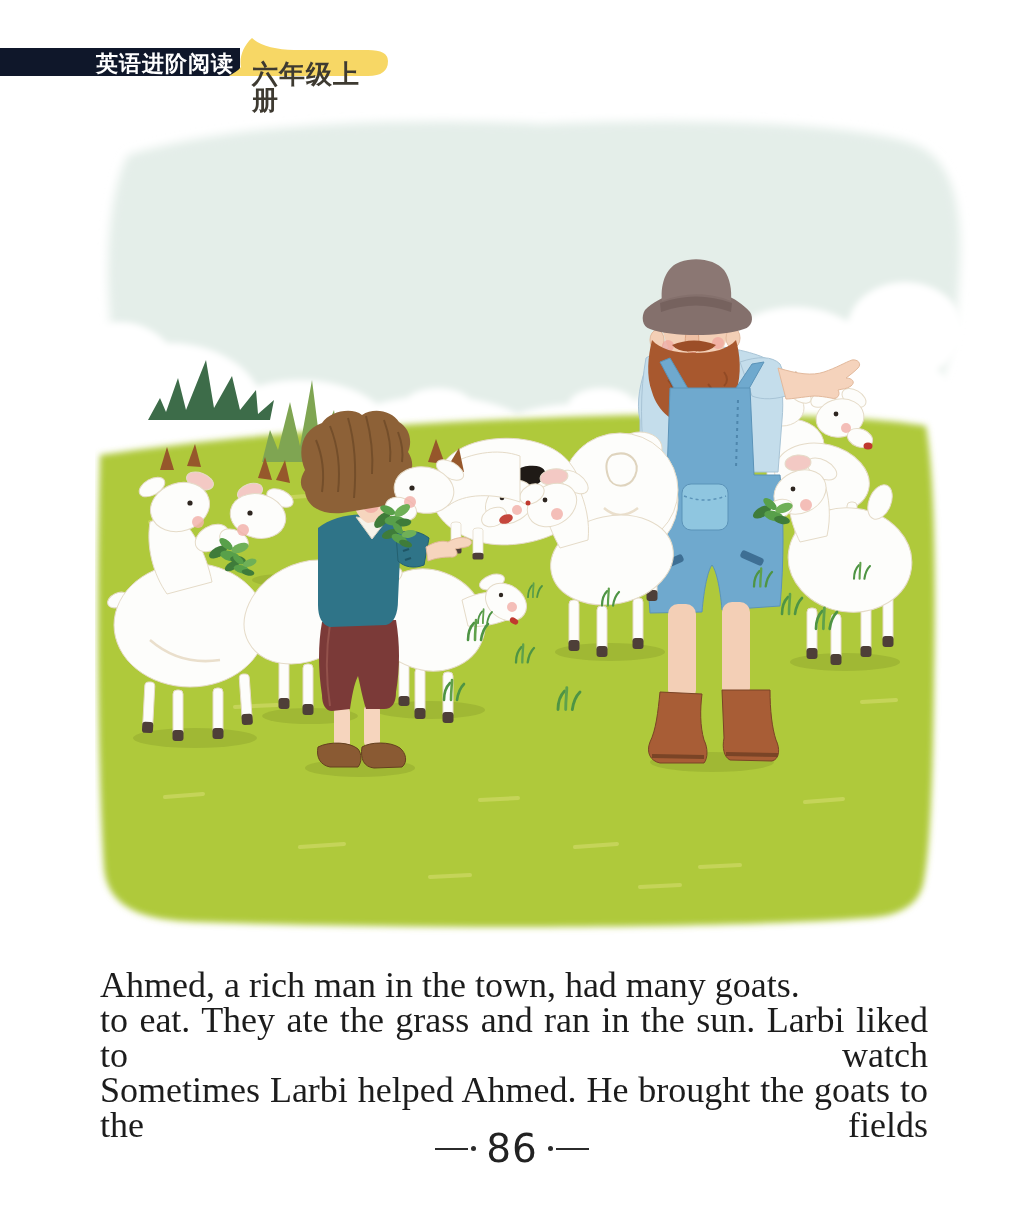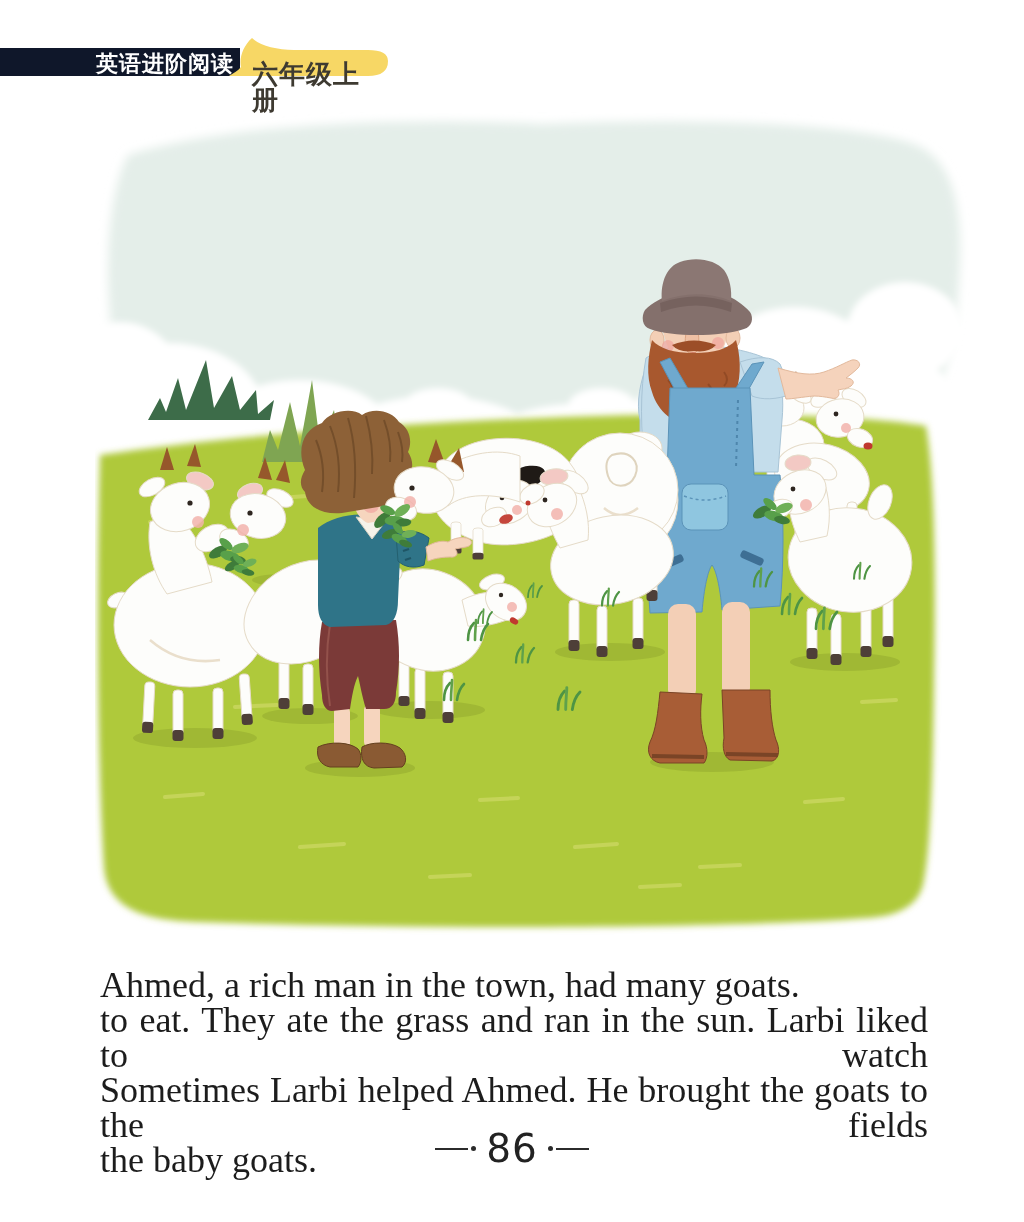--- a/index.html
+++ b/index.html
@@ -357,21 +357,20 @@
       <use href="#sprig" transform="translate(478,612) scale(0.7)"></use>
       <use href="#sprig" transform="translate(528,586) scale(0.7)"></use>
     </g>
   </svg>
   </div>
 
   <div class="story">
     <div class="line">Ahmed, a rich man in the town, had many goats.</div>
     <div class="line just">to eat. They ate the grass and ran in the sun. Larbi liked to watch</div>
     <div class="line just">Sometimes Larbi helped Ahmed. He brought the goats to the fields</div>
-    <div class="line">the baby goats.</div>
   </div>
 
   <div class="footer">
     <div class="pg-line"></div>
     <div class="pg-dot"></div>
     <div class="pg-num">86</div>
     <div class="pg-dot"></div>
     <div class="pg-line"></div>
   </div>
 

